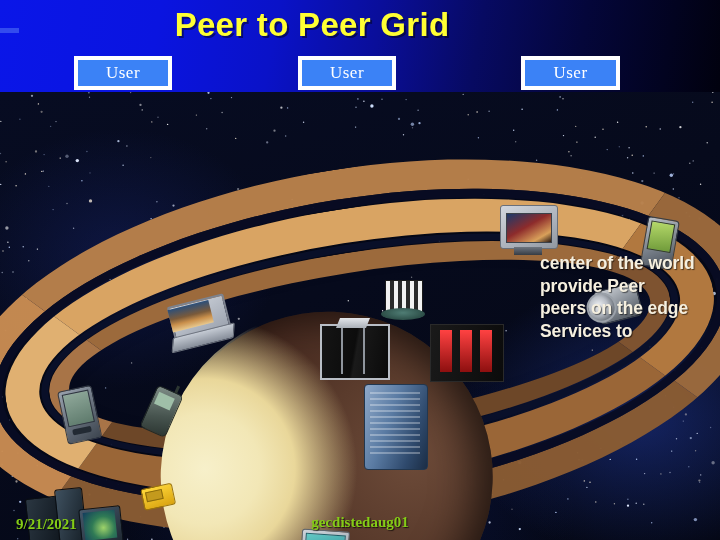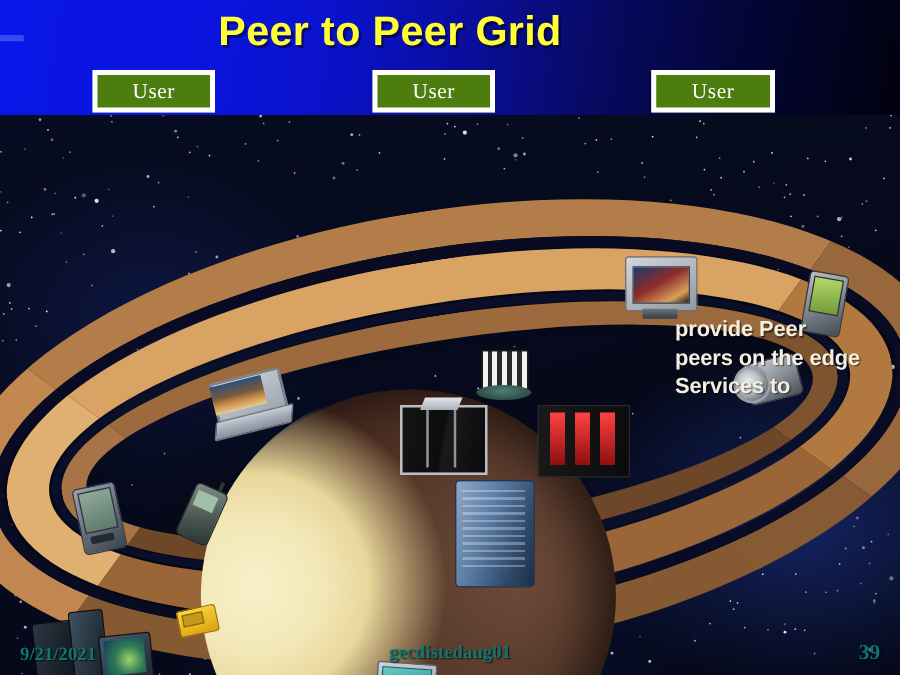--- a/index.html
+++ b/index.html
@@ -53,21 +53,21 @@
     color: #ffff33;
     text-shadow: 2px 2px 0 rgba(0,0,0,.45);
     white-space: nowrap;
   }
 
   
   .user-box {
     position: absolute;
     box-sizing: border-box;
     height: 34px;
-    background: #4d7c0f;
+    background: #3b82f6;
     border: 4px solid #ffffff;
     color: #ffffff;
     font-family: "Liberation Serif", serif;
     font-size: 17px;
     line-height: 26px;
     text-align: center;
     letter-spacing: .5px;
     z-index: 6;
   }
   #user-box-1 { left: 74px;  top: 56px; width: 98px; }
@@ -363,21 +363,21 @@
     line-height: 22.5px;
     color: #f5efdf;
     letter-spacing: -.1px;
     text-shadow: 1px 1px 1px rgba(0,0,0,.55);
   }
 
   
   .footer-text {
     position: absolute;
     z-index: 10;
-    color: #0f766e;
+    color: #84cc16;
     font-family: "Liberation Serif", serif;
     font-weight: bold;
     font-size: 15px;
     text-shadow: 1px 1px 1px rgba(0,0,0,.7);
     white-space: nowrap;
   }
   #footer-date { left: 16px; top: 516px; }
   #footer-center { left: 0; top: 514px; width: 720px; text-align: center; }
   #footer-page { left: 0; top: 512px; width: 704px; text-align: right; font-size: 17px; }
 </style>
@@ -792,22 +792,22 @@
   <div class="header-band">
     <div class="header-stripe"></div>
     <div class="slide-title">Peer to Peer Grid</div>
   </div>
 
   <div class="user-box" id="user-box-1">User</div>
   <div class="user-box" id="user-box-2">User</div>
   <div class="user-box" id="user-box-3">User</div>
 
   <div class="callout">
+    <div>center of the world</div>
     <div>provide Peer</div>
     <div>peers on the edge</div>
     <div>Services to</div>
   </div>
 
   <div class="footer-text" id="footer-date">9/21/2021</div>
   <div class="footer-text" id="footer-center">gecdistedaug01</div>
-  <div class="footer-text" id="footer-page">39</div>
 
 </div>
 
 </body></html>

